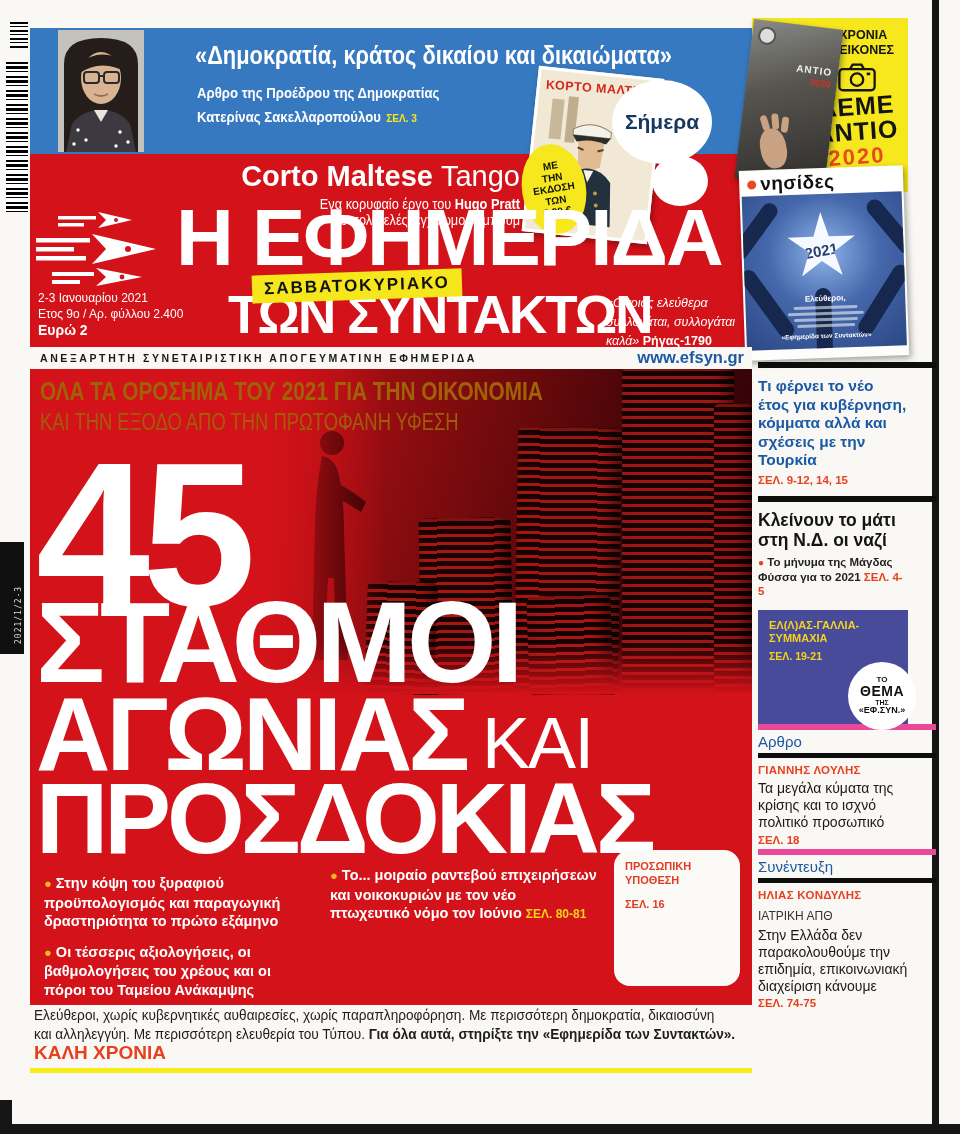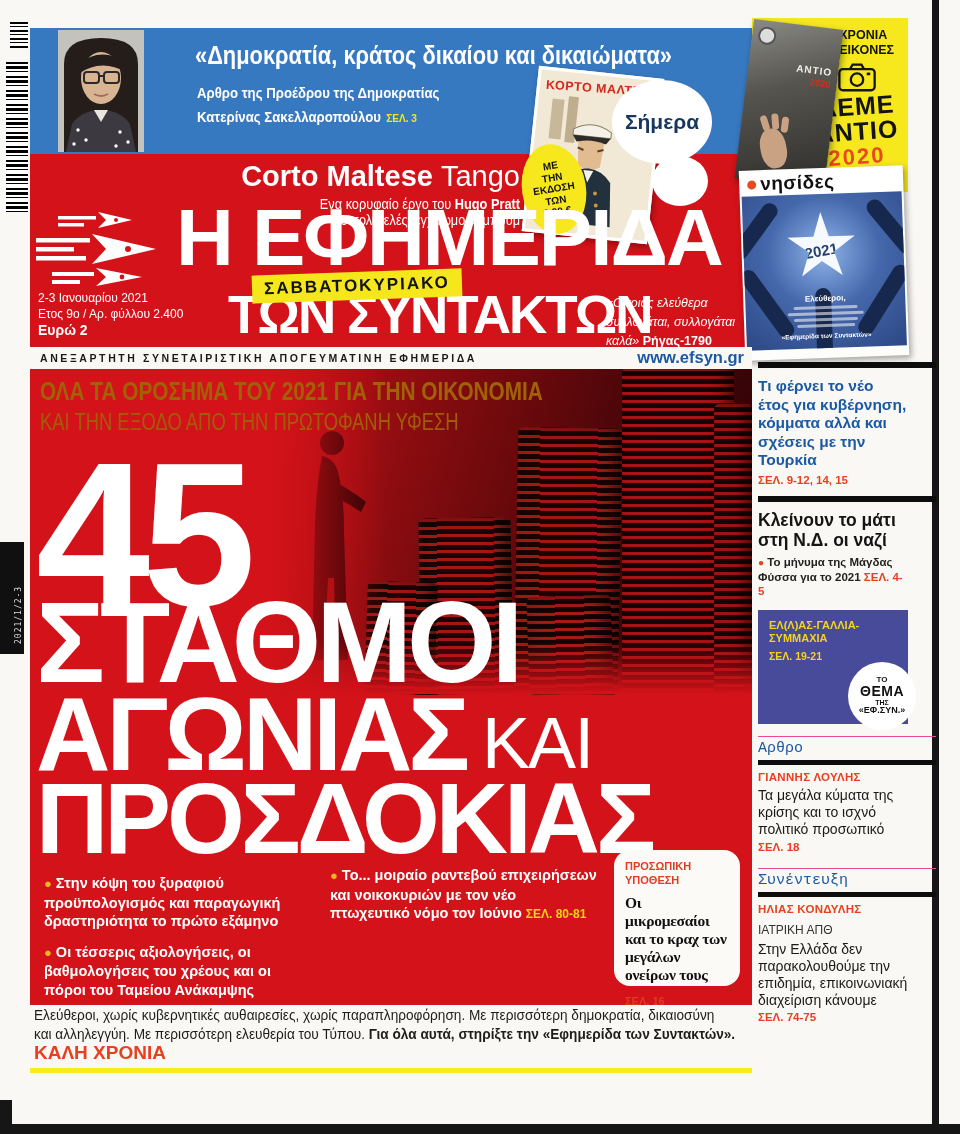--- a/index.html
+++ b/index.html
@@ -159,22 +159,22 @@
   .feature{position:relative;width:128px;background:#474b9a;margin-top:12px;padding:9px 11px 62px;}
   .f-kicker{color:#f5d31c;font-size:11px;font-weight:800;line-height:13px;}
   .f-title{color:#fff;font-size:15.5px;font-weight:800;line-height:18px;margin-top:6px;}
   .f-ref{color:#f5d31c;font-size:10.5px;font-weight:bold;margin-top:5px;}
   .f-circle{position:absolute;right:-8px;bottom:-6px;width:68px;height:68px;border-radius:50%;background:#fff;
     display:flex;flex-direction:column;align-items:center;justify-content:center;color:#111;line-height:1.05;}
   .fc1{font-size:8px;font-weight:bold;}
   .fc2{font-size:14px;font-weight:800;letter-spacing:.5px;}
   .fc3{font-size:7px;font-weight:bold;}
   .fc4{font-size:9px;font-weight:800;}
-  .sec-head{border-top:1px solid #ec4899;padding-top:3px;margin-top:12px;
-    font-family:Liberation Mono, monospace;font-size:15px;color:#1b59a4;}
+  .sec-head{border-top:6px solid #ec4899;padding-top:3px;
+    font-family:Liberation Sans, sans-serif;font-size:15px;color:#1b59a4;}
   .sb-author{color:#e8401f;font-size:11.5px;font-weight:800;letter-spacing:.3px;margin-top:6px;}
   .sb-art-title{color:#1a1a1a;font-size:14px;font-weight:500;line-height:17px;width:152px;margin-top:4px;}
   .sb-author-sub{color:#333;font-size:12px;font-weight:500;margin-top:8px;}
 </style>
 </head>
 <body>
 
 <div class="page">
 
   <div class="abs barcode-wrap">
@@ -327,21 +327,20 @@
   </div>
   <div class="abs bullets" style="left:330px;top:866px;width:268px;">
     <div class="bullet"><span class="dot">●</span><span>Το... μοιραίο ραντεβού επιχειρήσεων και νοικοκυριών με τον νέο πτωχευτικό νόμο τον Ιούνιο</span> <span class="bref">ΣΕΛ. 80-81</span></div>
   </div>
 
   <div class="abs inset">
     <div class="inset-kicker">
       <div>ΠΡΟΣΩΠΙΚΗ</div>
       <div>ΥΠΟΘΕΣΗ</div>
     </div>
-    <div class="inset-title">Οι μικρομεσαίοι και το κραχ των μεγάλων ονείρων τους</div>
     <div class="inset-ref">ΣΕΛ. 16</div>
   </div>
 
   <div class="abs footer-line" style="top:1006px;">Ελεύθεροι, χωρίς κυβερνητικές αυθαιρεσίες, χωρίς παραπληροφόρηση. Με περισσότερη δημοκρατία, δικαιοσύνη</div>
   <div class="abs footer-line" style="top:1025px;">
     <span>και αλληλεγγύη. Με περισσότερη ελευθερία του Τύπου.</span>
     <b>Για όλα αυτά, στηρίξτε την «Εφημερίδα των Συντακτών».</b>
   </div>
   <div class="abs footer-greet">ΚΑΛΗ ΧΡΟΝΙΑ</div>
   <div class="abs footer-rule"></div>

